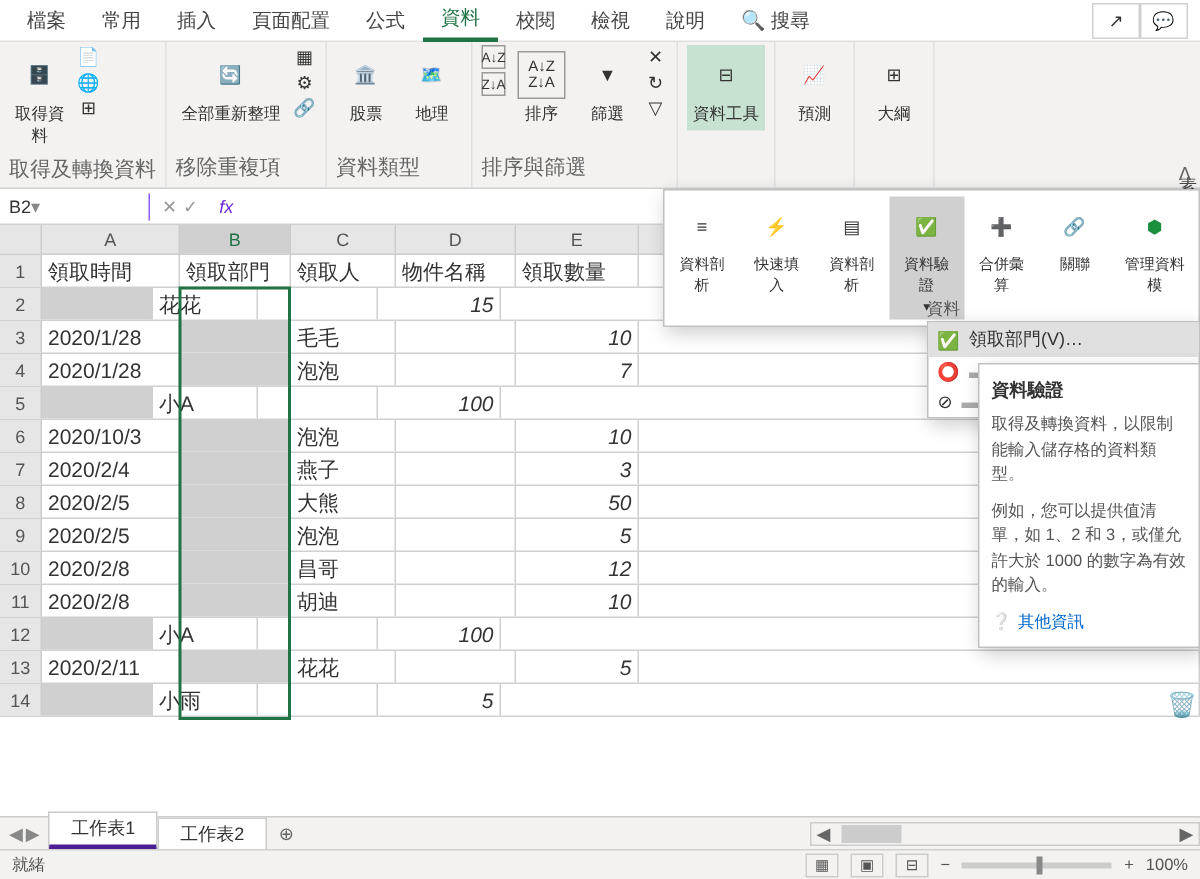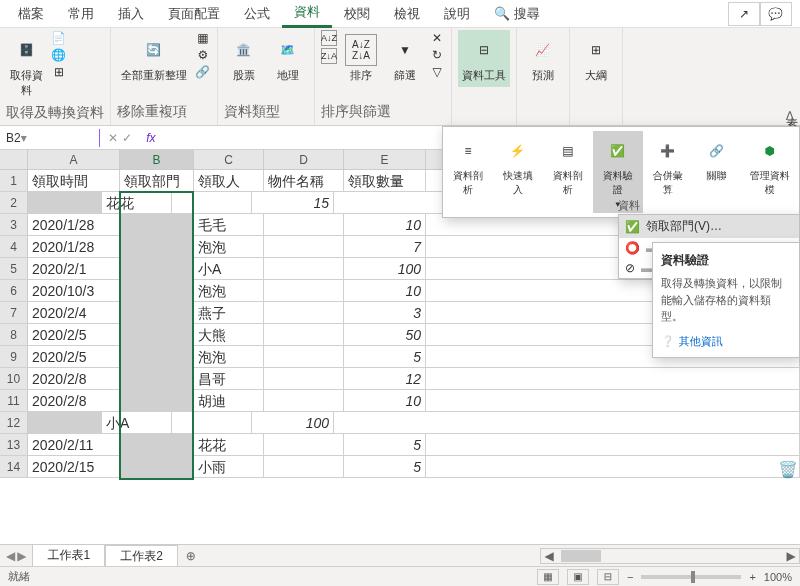--- a/index.html
+++ b/index.html
@@ -62,21 +62,21 @@
 .cell.num { text-align: right; font-style: italic; }
 .sel-border { position: absolute; border: 2px solid #217346; pointer-events: none; }
 
 
 .cA { width: 92px; } .cB { width: 74px; } .cC { width: 70px; } .cD { width: 80px; } .cE { width: 82px; } .cRest { flex: 1; }
 
 
 .sheet-tabs { position: absolute; bottom: 20px; left: 0; right: 0; height: 22px; display: flex; align-items: center; background: #f3f2f1; border-top: 1px solid #ccc; font-size: 12px; }
 .sheet-nav { display: flex; gap: 2px; padding: 0 6px; color: #888; }
 .sheet-tab { padding: 2px 14px; border: 1px solid #ccc; border-bottom: none; background: #fff; cursor: pointer; }
-.sheet-tab.active { border-bottom: 2px solid #4c1d95; }
+.sheet-tab.active { border-bottom: 8px solid #4c1d95; }
 .sheet-add { padding: 0 8px; cursor: pointer; color: #666; }
 .hscroll { margin-left: auto; flex: 1; max-width: 260px; height: 16px; border: 1px solid #ccc; position: relative; display: flex; align-items: center; }
 .hscroll .thumb { width: 40px; height: 12px; background: #ccc; margin-left: 4px; }
 .hscroll .arrow { width: 16px; text-align: center; color: #666; }
 
 
 .status-bar { position: absolute; bottom: 0; left: 0; right: 0; height: 20px; background: #f3f2f1; border-top: 1px solid #d0d0d0; display: flex; align-items: center; font-size: 11px; padding: 0 8px; color: #555; }
 .status-right { margin-left: auto; display: flex; align-items: center; gap: 8px; }
 .view-btn { width: 22px; height: 16px; border: 1px solid #ccc; display: flex; align-items: center; justify-content: center; font-size: 10px; }
 .zoom-slider { width: 100px; height: 4px; background: #ccc; position: relative; }
@@ -249,20 +249,21 @@
     </div>
   <div class="dd-item">
       <span>⊘</span>
       <span style="color:#aaa;">▬▬▬▬▬▬</span>
     </div>
 </div>
 
 <div class="tooltip">
   <div class="tt-title">資料驗證</div>
   <div>取得及轉換資料，以限制能輸入儲存格的資料類型。</div>
+  <div style="margin-top:8px;">例如，您可以提供值清單，如 1、2 和 3，或僅允許大於 1000 的數字為有效的輸入。</div>
   <div class="tt-link">
       <span>❔</span>
       <span>其他資訊</span>
     </div>
 </div>
 
 <div class="formula-row">
   <div class="name-box">
       <span>B2</span>
       <span style="color:#888;">▾</span>
@@ -316,21 +317,20 @@
         <div class="row-h">4</div>
         <div class="cell cA">2020/1/28</div>
         <div class="cell cB sel"></div>
         <div class="cell cC">泡泡</div>
         <div class="cell cD"></div>
         <div class="cell cE num">7</div>
         <div class="cell cRest"></div>
       </div>
       <div class="row">
         <div class="row-h">5</div>
-        <div class="cell cA">2020/2/1</div>
         <div class="cell cB sel"></div>
         <div class="cell cC">小A</div>
         <div class="cell cD"></div>
         <div class="cell cE num">100</div>
         <div class="cell cRest"></div>
       </div>
       <div class="row">
         <div class="row-h">6</div>
         <div class="cell cA">2020/10/3</div>
         <div class="cell cB sel"></div>
@@ -396,21 +396,20 @@
         <div class="row-h">13</div>
         <div class="cell cA">2020/2/11</div>
         <div class="cell cB sel"></div>
         <div class="cell cC">花花</div>
         <div class="cell cD"></div>
         <div class="cell cE num">5</div>
         <div class="cell cRest"></div>
       </div>
       <div class="row">
         <div class="row-h">14</div>
-        <div class="cell cA">2020/2/15</div>
         <div class="cell cB sel"></div>
         <div class="cell cC">小雨</div>
         <div class="cell cD"></div>
         <div class="cell cE num">5</div>
         <div class="cell cRest"></div>
       </div>
     </div>
   <div class="sel-border" style="left:119px; top:41px; width:75px; height:289px;"></div>
 </div>
 

